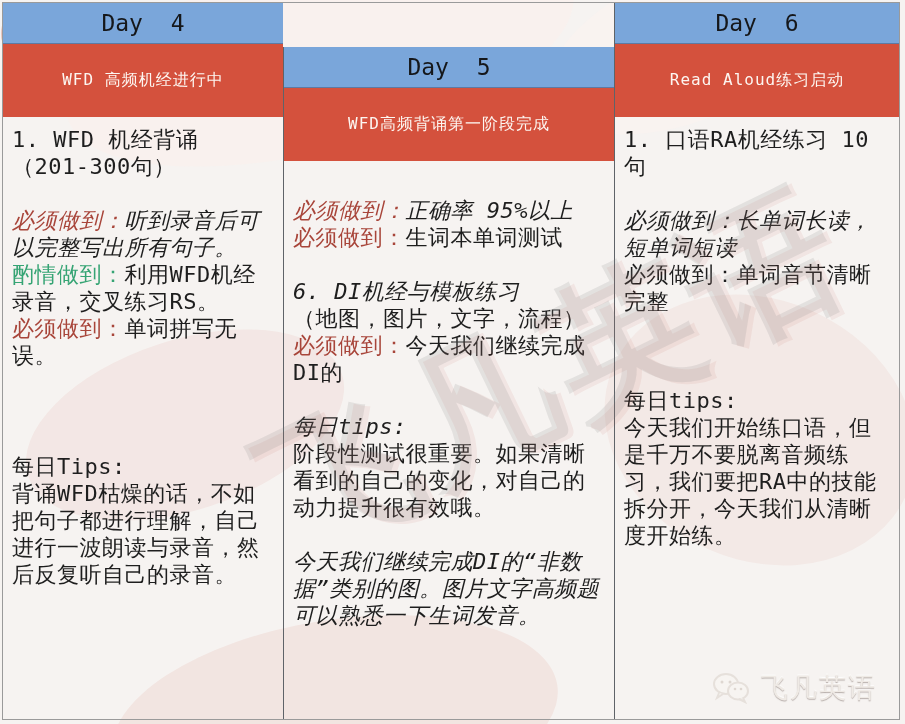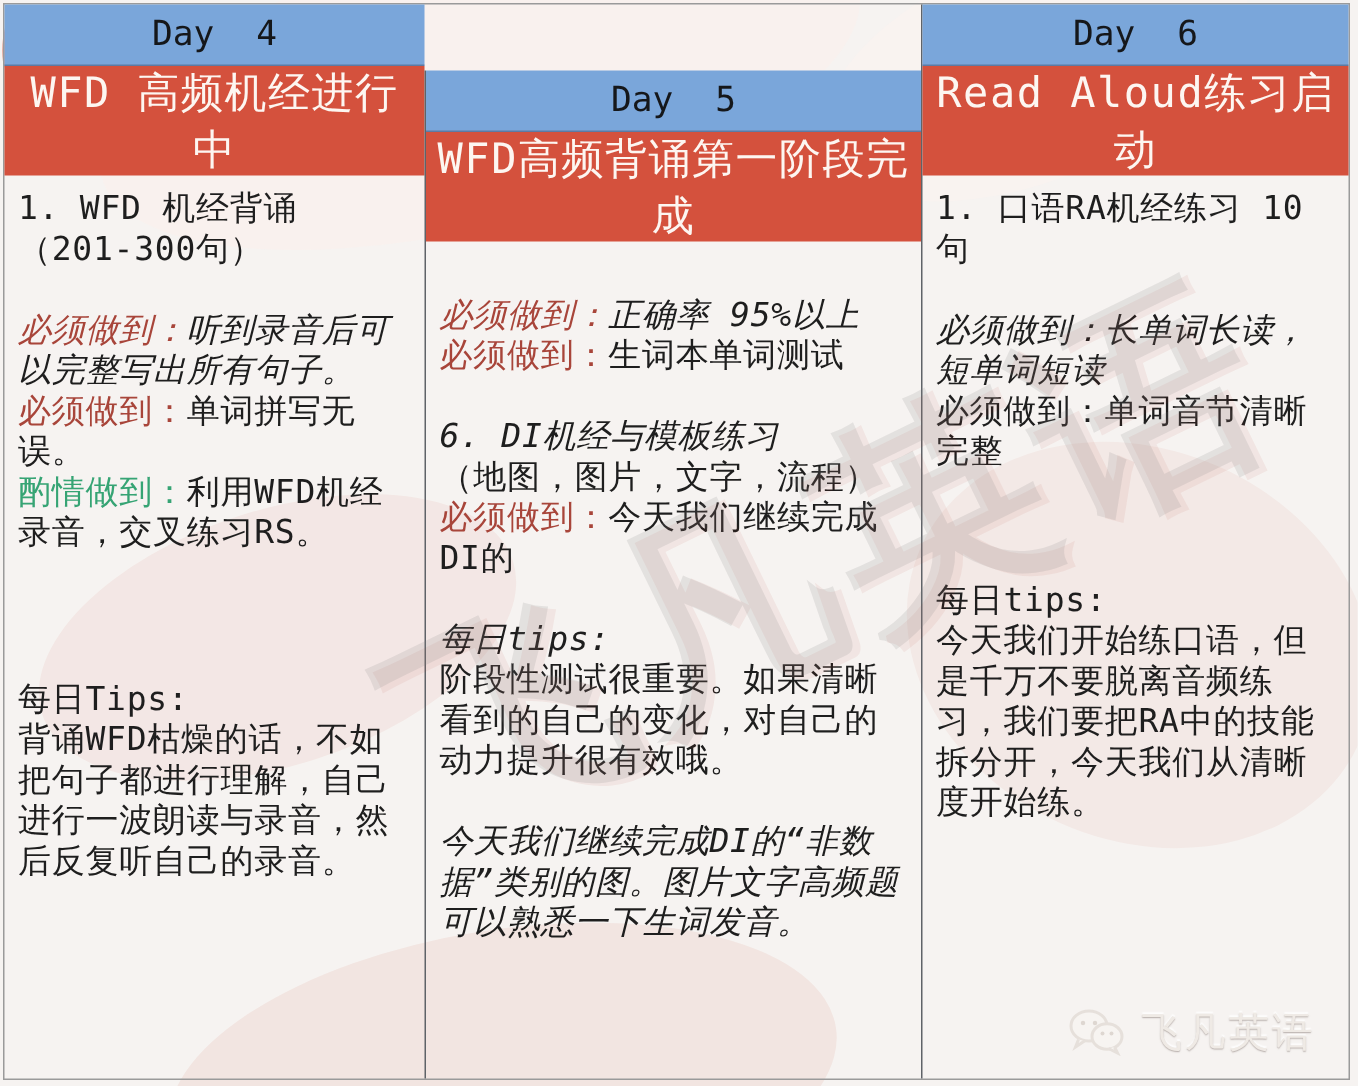--- a/index.html
+++ b/index.html
@@ -34,21 +34,21 @@
   .col3{width:285px;flex:1;}
   .day-header{
     height:40px;flex:0 0 40px;background:#7aa6da;
     display:flex;align-items:center;justify-content:center;
     font-size:23px;color:#15171a;word-spacing:14px;
     border-bottom:1px solid rgba(40,40,60,0.35);
   }
   .banner{
     height:73px;flex:0 0 73px;background:#d4513d;
     display:flex;align-items:center;justify-content:center;text-align:center;
-    font-size:28px;color:#fdf6f1;letter-spacing:1px;padding:0 4px;box-sizing:border-box;
+    font-size:16px;color:#fdf6f1;letter-spacing:1px;padding:0 4px;box-sizing:border-box;
   }
   .content{
     flex:1;padding:9px 8px 6px 9px;box-sizing:border-box;
     font-size:22px;line-height:27px;letter-spacing:0.5px;
   }
   .content p{margin:0;}
   .mt1{margin-top:27px !important;font-style:italic;}
   .mt3{margin-top:72px !important;}
   .mt4{margin-top:84px !important;}
   .lbl-red{color:#a8453a;}
@@ -75,22 +75,22 @@
 
 <div class="sheet">
 
   <div class="col col1">
     <div class="day-header">Day 4</div>
     <div class="banner">WFD 高频机经进行中</div>
     <div class="content">
       <p>1. WFD 机经背诵</p>
       <p>（201-300句）</p>
       <p class="mt1"><span class="lbl-red">必须做到：</span><span>听到录音后可以完整写出所有句子。</span></p>
+      <p><span class="lbl-green">酌情做到：</span><span>利用WFD机经录音，交叉练习RS。</span></p>
       <p><span class="lbl-red">必须做到：</span><span>单词拼写无误。</span></p>
-      <p><span class="lbl-green">酌情做到：</span><span>利用WFD机经录音，交叉练习RS。</span></p>
       <p class="mt4">每日Tips:</p>
       <p>背诵WFD枯燥的话，不如把句子都进行理解，自己进行一波朗读与录音，然后反复听自己的录音。</p>
     </div>
   </div>
 
   <div class="col col2">
     <div class="day-header">Day 5</div>
     <div class="banner">WFD高频背诵第一阶段完成</div>
     <div class="content">
       <p class="mt1"><span class="lbl-red">必须做到：</span><span>正确率 95%以上</span></p>

